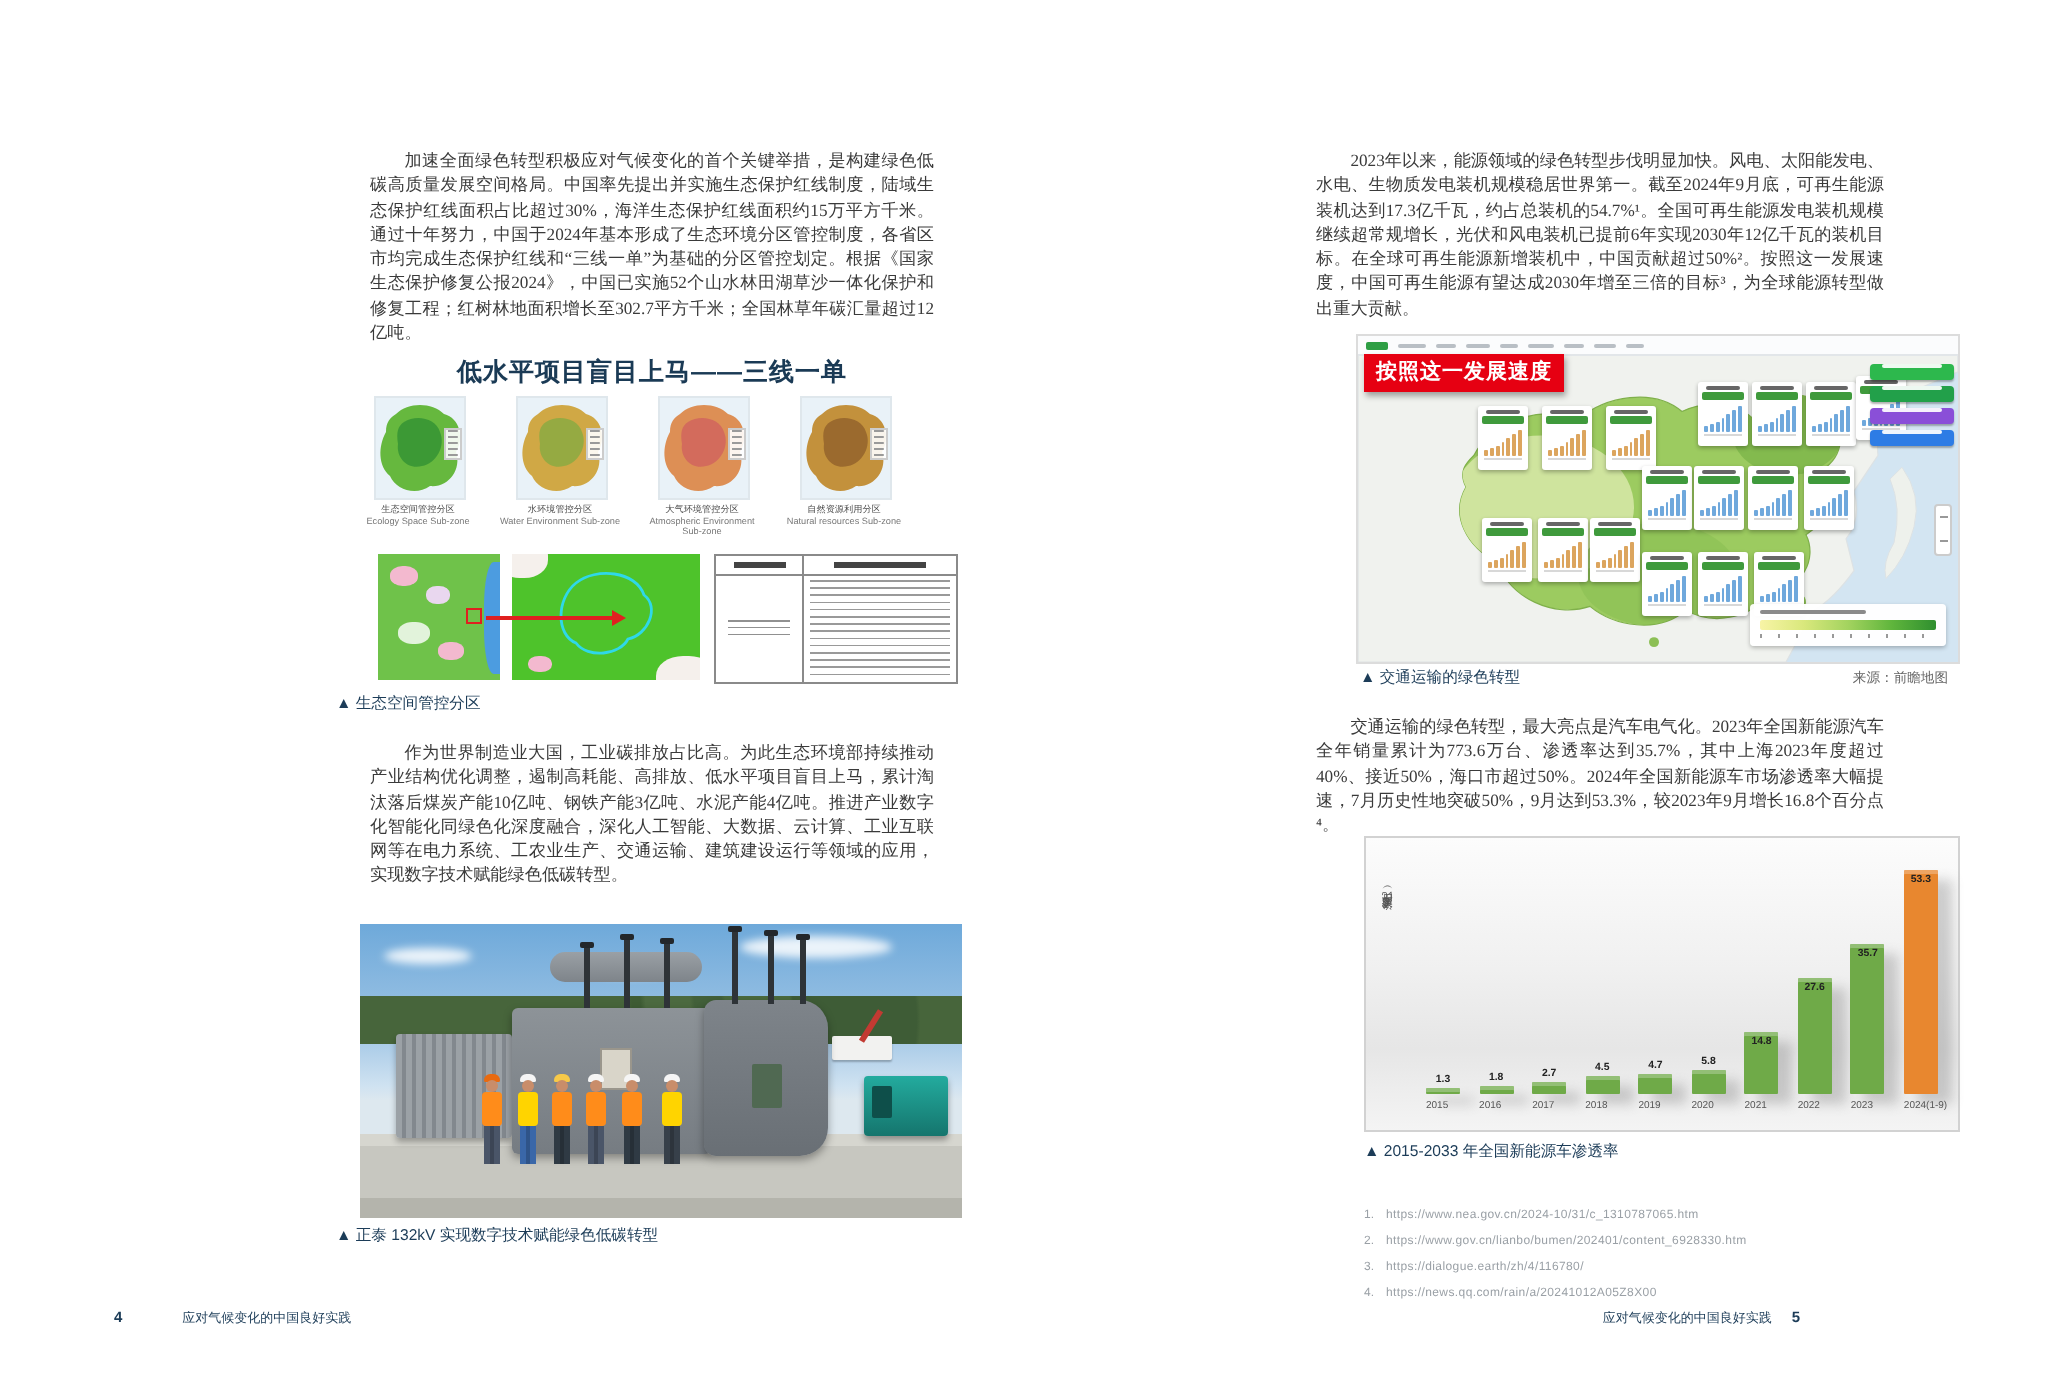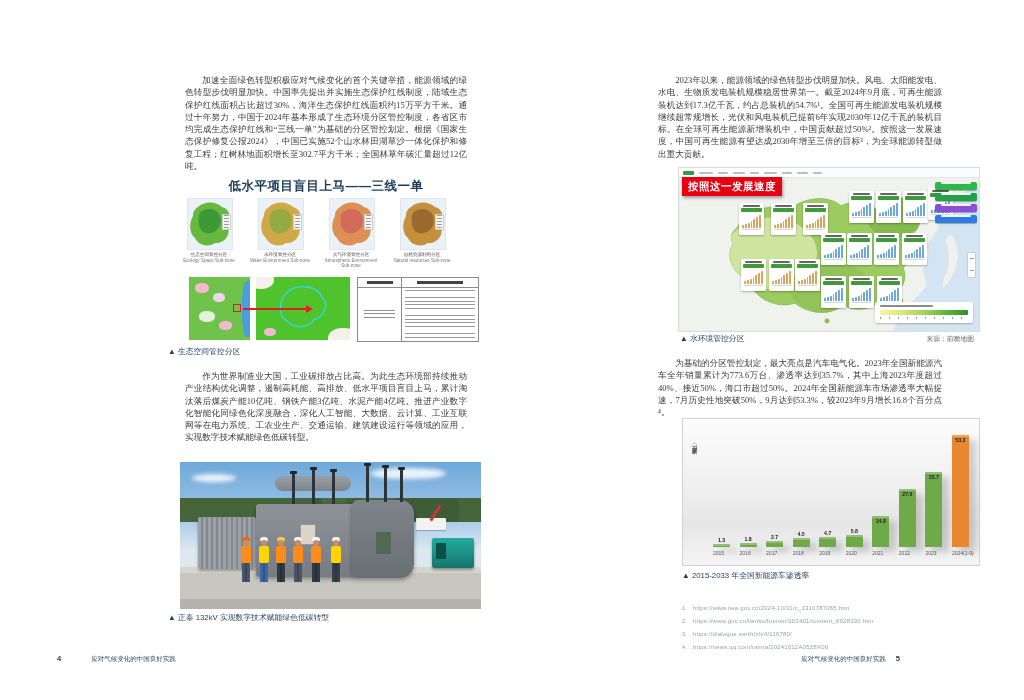--- a/index.html
+++ b/index.html
@@ -138,21 +138,21 @@
   
   .footnotes{position:absolute;left:682px;top:602px;font-family:"Liberation Sans",sans-serif;}
   .fn-row{display:flex;font-size:6px;color:#9aa0a6;line-height:13px;}
   .fn-num{width:11px;flex:none;}
   .fn-url{letter-spacing:0.2px;}
 </style>
 </head>
 <body>
 
 <section>
-  <p class="para" style="left:185px;top:74px;width:282px;">加速全面绿色转型积极应对气候变化的首个关键举措，能源领域的绿色转型步伐明显加快。中国率先提出并实施生态保护红线制度，陆域生态保护红线面积占比超过30%，海洋生态保护红线面积约15万平方千米。通过十年努力，中国于2024年基本形成了生态环境分区管控制度，各省区市均完成生态保护红线和“三线一单”为基础的分区管控划定。根据《国家生态保护修复公报2024》，中国已实施52个山水林田湖草沙一体化保护和修复工程；红树林地面积增长至302.7平方千米；全国林草年碳汇量超过12亿吨。</p>
+  <p class="para" style="left:185px;top:74px;width:282px;">加速全面绿色转型积极应对气候变化的首个关键举措，是构建绿色低碳高质量发展空间格局。中国率先提出并实施生态保护红线制度，陆域生态保护红线面积占比超过30%，海洋生态保护红线面积约15万平方千米。通过十年努力，中国于2024年基本形成了生态环境分区管控制度，各省区市均完成生态保护红线和“三线一单”为基础的分区管控划定。根据《国家生态保护修复公报2024》，中国已实施52个山水林田湖草沙一体化保护和修复工程；红树林地面积增长至302.7平方千米；全国林草年碳汇量超过12亿吨。</p>
 
   <h2 class="sec-head" style="left:185px;top:178px;width:282px;">低水平项目盲目上马——三线一单</h2>
 
   <div class="fig-maps">
     <div class="fig-row1">
       <div class="mm-item">
         <div class="mini-map">
           <svg viewBox="0 0 44 50">
               <path d="M10 8 C16 2 28 2 34 8 C42 10 44 20 40 27 C43 36 36 45 27 44 C20 49 10 46 7 39 C1 34 1 24 5 17 C5 12 7 10 10 8 Z" fill="#66b83e"></path>
               <path d="M14 12 C20 8 30 10 32 17 C35 24 30 33 23 34 C16 36 10 30 11 23 C10 17 11 14 14 12 Z" fill="#2f8f33" opacity="0.75"></path>
@@ -599,25 +599,25 @@
       </div>
     <div class="pv-legend">
       <div class="t"></div>
         <div class="g"></div>
         <div class="k"></div>
     </div>
     <div class="pv-zoomctl"></div>
   </div>
 
   <div class="map-cap-row">
-    <span class="fig-caption" style="position:static;">▲ 水环境管控分区</span>
+    <span class="fig-caption" style="position:static;">▲ 交通运输的绿色转型</span>
     <span class="src-caption">来源：前瞻地图</span>
   </div>
 
-  <p class="para" style="left:658px;top:357px;width:284px;">为基础的分区管控划定，最大亮点是汽车电气化。2023年全国新能源汽车全年销量累计为773.6万台、渗透率达到35.7%，其中上海2023年度超过40%、接近50%，海口市超过50%。2024年全国新能源车市场渗透率大幅提速，7月历史性地突破50%，9月达到53.3%，较2023年9月增长16.8个百分点⁴。</p>
+  <p class="para" style="left:658px;top:357px;width:284px;">交通运输的绿色转型，最大亮点是汽车电气化。2023年全国新能源汽车全年销量累计为773.6万台、渗透率达到35.7%，其中上海2023年度超过40%、接近50%，海口市超过50%。2024年全国新能源车市场渗透率大幅提速，7月历史性地突破50%，9月达到53.3%，较2023年9月增长16.8个百分点⁴。</p>
 
   <div class="nev-chart">
     <div class="nev-ylabel">渗透率占比（%）</div>
     <div class="nev-plot" id="nev-plot">
         <div class="bar-col">
           <div class="bar-val">1.3</div>
           <div class="bar-holder">
             <div class="bar" style="height: 3px; background: rgb(111, 170, 72);"></div>
             <div class="bar-x">2015</div>
           </div>

